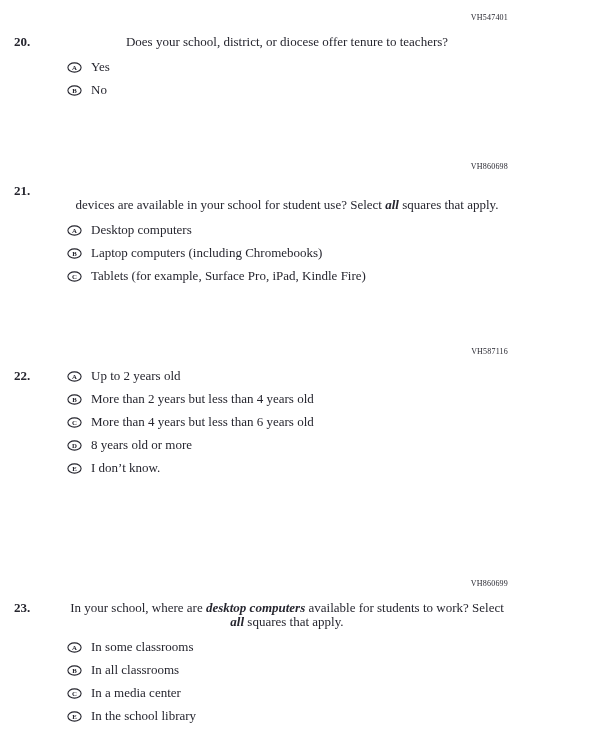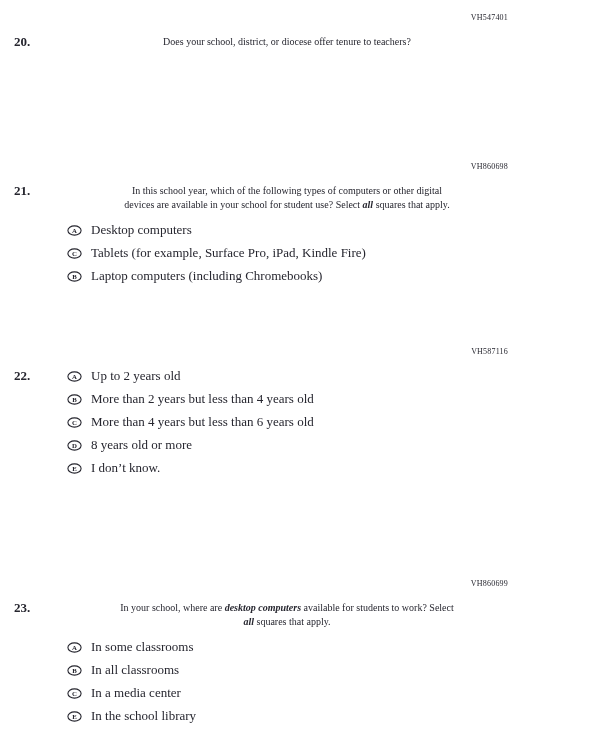--- a/index.html
+++ b/index.html
@@ -41,21 +41,21 @@
   }
   .qnum {
     position: absolute;
     left: 14px;
     top: 0;
     font-weight: bold;
     font-size: 13px;
     line-height: 14px;
   }
   .qprompt {
-    font-size: 10px;
+    font-size: 13px;
     line-height: 14px;
     max-width: 545px;
     margin-left: 24px;
   }
   .qprompt .b { font-weight: bold; font-style: italic; }
 
   .options {
     margin-top: 11px;
     padding-left: 29px;
   }
@@ -83,49 +83,65 @@
   }
 </style>
 </head>
 <body>
 
 <section class="question q20">
   <div class="qcode">VH547401</div>
   <div class="qbody">
     <span class="qnum">20.</span>
     <div class="qprompt"><span>Does your school, district, or diocese offer tenure to teachers?</span></div>
+    <div class="options">
+      <div class="option">
+        <svg class="bubble" viewBox="0 0 15 11">
+          <ellipse cx="7.5" cy="5.5" rx="6.6" ry="4.6" fill="none" stroke="#26262f" stroke-width="1.1"></ellipse>
+          <text x="7.5" y="7.9" text-anchor="middle" font-size="6.8" fill="#26262f">A</text>
+        </svg>
+        <span class="olabel">Yes</span>
+      </div>
+      <div class="option">
+        <svg class="bubble" viewBox="0 0 15 11">
+          <ellipse cx="7.5" cy="5.5" rx="6.6" ry="4.6" fill="none" stroke="#26262f" stroke-width="1.1"></ellipse>
+          <text x="7.5" y="7.9" text-anchor="middle" font-size="6.8" fill="#26262f">B</text>
+        </svg>
+        <span class="olabel">No</span>
+      </div>
+    </div>
   </div>
 </section>
 
 <section class="question q21">
   <div class="qcode">VH860698</div>
   <div class="qbody">
     <span class="qnum">21.</span>
-    <div class="qprompt"><span>In this school year, which of the following types of computers or other digital</span><br><span>devices are available in your school for student use? Select </span><span class="b">all</span><span> squares that apply.</span></div>
+    <div class="qprompt"><br><span>devices are available in your school for student use? Select </span><span class="b">all</span><span> squares that apply.</span></div>
     <div class="options">
       <div class="option">
         <svg class="bubble" viewBox="0 0 15 11">
           <ellipse cx="7.5" cy="5.5" rx="6.6" ry="4.6" fill="none" stroke="#26262f" stroke-width="1.1"></ellipse>
           <text x="7.5" y="7.9" text-anchor="middle" font-size="6.8" fill="#26262f">A</text>
         </svg>
         <span class="olabel">Desktop computers</span>
       </div>
       <div class="option">
         <svg class="bubble" viewBox="0 0 15 11">
           <ellipse cx="7.5" cy="5.5" rx="6.6" ry="4.6" fill="none" stroke="#26262f" stroke-width="1.1"></ellipse>
+          <text x="7.5" y="7.9" text-anchor="middle" font-size="6.8" fill="#26262f">B</text>
+        </svg>
+        <span class="olabel">Laptop computers (including Chromebooks)</span>
+      </div>
+      <div class="option">
+        <svg class="bubble" viewBox="0 0 15 11">
+          <ellipse cx="7.5" cy="5.5" rx="6.6" ry="4.6" fill="none" stroke="#26262f" stroke-width="1.1"></ellipse>
           <text x="7.5" y="7.9" text-anchor="middle" font-size="6.8" fill="#26262f">C</text>
         </svg>
         <span class="olabel">Tablets (for example, Surface Pro, iPad, Kindle Fire)</span>
-      </div>
-      <div class="option">
-        <svg class="bubble" viewBox="0 0 15 11">
-          <ellipse cx="7.5" cy="5.5" rx="6.6" ry="4.6" fill="none" stroke="#26262f" stroke-width="1.1"></ellipse>
-          <text x="7.5" y="7.9" text-anchor="middle" font-size="6.8" fill="#26262f">B</text>
-        </svg>
-        <span class="olabel">Laptop computers (including Chromebooks)</span>
       </div>
     </div>
   </div>
 </section>
 
 <section class="question q22">
   <div class="qcode">VH587116</div>
   <div class="qbody">
     <span class="qnum">22.</span>
     <div class="options">

